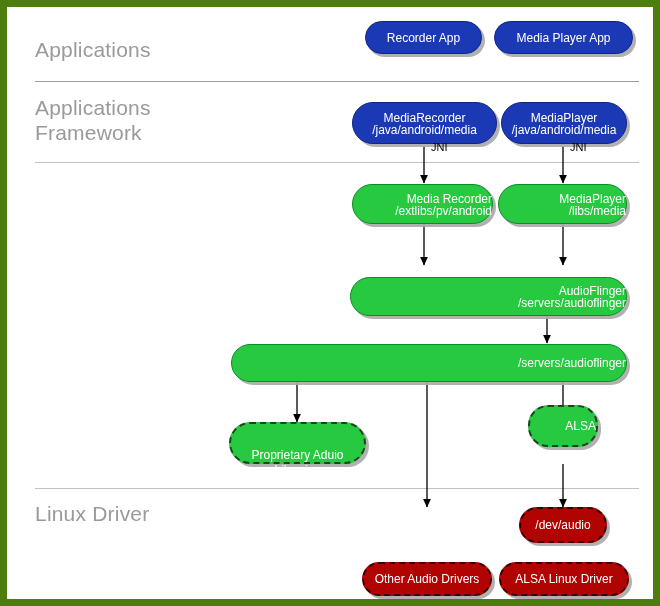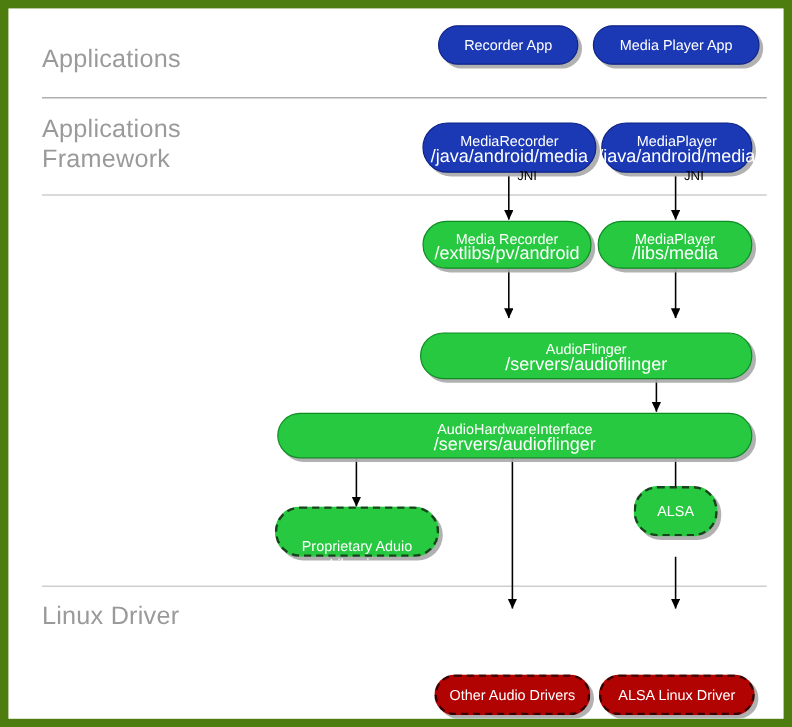--- a/index.html
+++ b/index.html
@@ -53,32 +53,33 @@
     border-radius:999px;
     box-shadow:3px 3px 0 0 rgba(170,170,170,.92);
     z-index:3;
   }
   .node .title{
     font-size:12px;
     line-height:14px;
     white-space:nowrap;
   }
   .node .sub{
-    font-size:15px;
+    font-size:12px;
     line-height:11px;
     white-space:nowrap;
   }
   .node.two-line .title{line-height:15px;white-space:normal;margin-top:39px;}
 
   .node.blue{
     background:#1b39b4;
     border:1px solid #0f2486;
   }
   .node.green{
     background:#27c councils;
+    align-items:flex-end;
   }
   .node.green{
     background:#26c940;
     border:1px solid #0f8b26;
   }
   .node.green.dashed{
     border:2px dashed #19431c;
   }
   .node.red{
     background:#b20303;
@@ -169,33 +170,35 @@
     <span class="title">MediaPlayer</span>
     <span class="sub">/libs/media</span>
   </div>
 
   <div class="node green" style="left:343px;top:258px;width:277px;height:39px;margin-top:12px;">
     <span class="title">AudioFlinger</span>
     <span class="sub">/servers/audioflinger</span>
   </div>
 
   <div class="node green" style="left:224px;top:337px;width:396px;height:38px;">
-    <span class="title">AudioHardwareInterface</span>
     <span class="sub">/servers/audioflinger</span>
   </div>
 
   <div class="node green dashed two-line" style="left:222px;top:415px;width:137px;height:42px;border-radius:22px;">
     <span class="title">Proprietary Aduio Libraries</span>
   </div>
 
   <div class="node green dashed" style="left:521px;top:398px;width:70px;height:42px;border-radius:20px;">
     <span class="title">ALSA</span>
   </div>
 
 
+  <div class="node red" style="left:512px;top:500px;width:88px;height:36px;border-radius:18px;">
+    <span class="title">/dev/audio</span>
+  </div>
 
   <div class="node red" style="left:355px;top:555px;width:130px;height:34px;border-radius:17px;">
     <span class="title">Other Audio Drivers</span>
   </div>
 
   <div class="node red" style="left:492px;top:555px;width:130px;height:34px;border-radius:17px;">
     <span class="title">ALSA Linux Driver</span>
   </div>
 
 </div>

